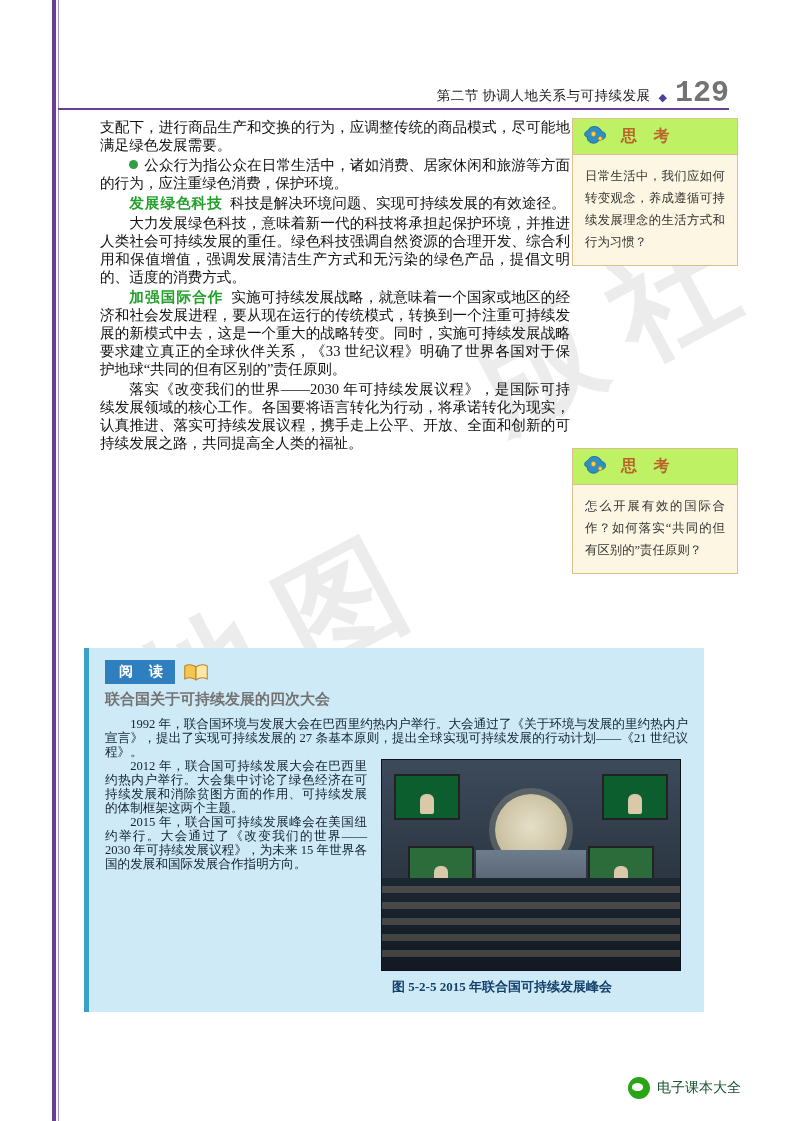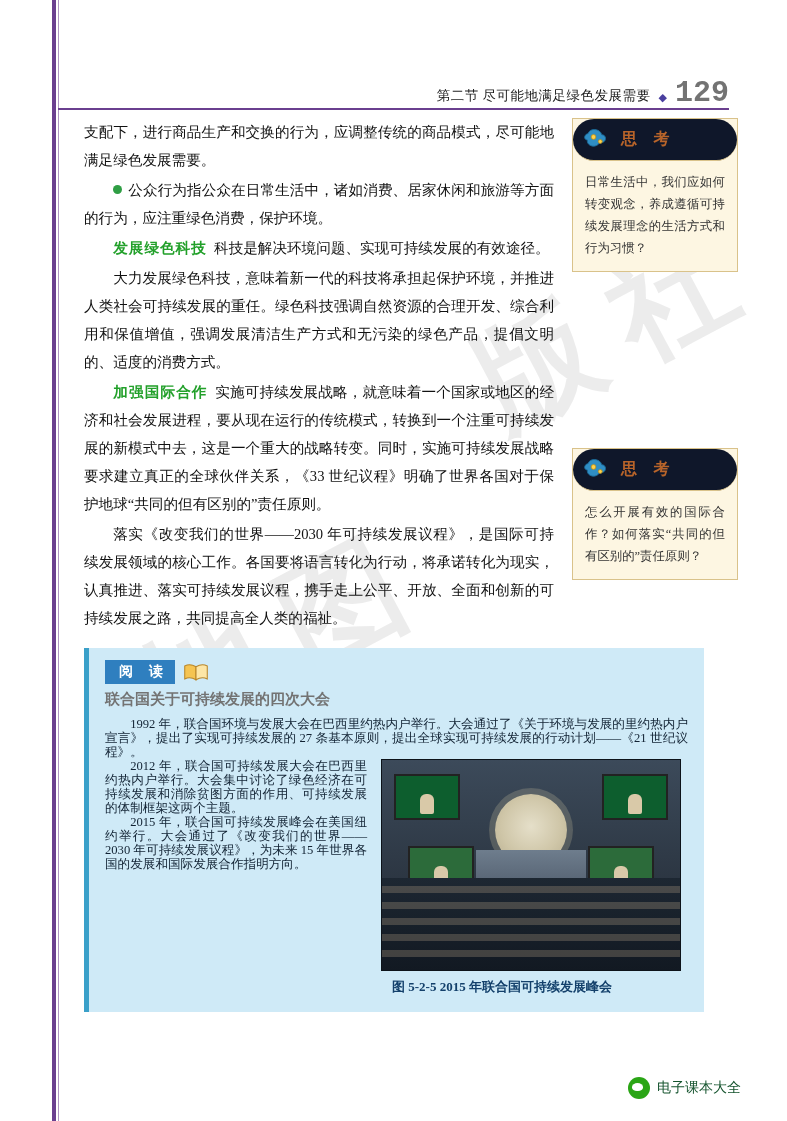--- a/index.html
+++ b/index.html
@@ -80,24 +80,24 @@
     white-space: nowrap;
     pointer-events: none;
     user-select: none;
   }
   .wm1 { font-size: 120px; left: 470px; top: 250px; transform: rotate(-28deg); }
   .wm2 { font-size: 120px; left: 140px; top: 560px; transform: rotate(-28deg); }
 
   
   .maincol {
     position: absolute;
-    left: 84px; top: 118px;
+    left: 100px; top: 118px;
     width: 470px;
     font-size: 14.6px;
-    line-height: 28px;
+    line-height: 18px;
     text-align: justify;
     color: #111;
   }
   .maincol p { margin: 0; }
   .indent { text-indent: 2em; }
   .bullet-dot {
     display: inline-block;
     width: 9px; height: 9px;
     border-radius: 50%;
     background: #2f9e44;
@@ -114,28 +114,27 @@
   .para-gap { height: 2px; }
 
   
   .think-box {
     position: absolute;
     width: 166px;
     background: #fdf6e2;
     border: 1px solid #d9c28a;
   }
   .think-head {
-    height: 42px;
-    background: #0f172a;
+    height: 36px;
+    background: #bef264;
     display: flex;
     align-items: center;
     gap: 8px;
     padding-left: 10px;
     border-bottom: 1px solid #d9c28a;
-    border-radius: 22px;
   }
   .think-head-title {
     color: #b8642a;
     font-weight: bold;
     font-size: 16px;
     letter-spacing: 6px;
     font-family: "Liberation Sans", sans-serif;
   }
   .think-body {
     padding: 10px 12px 12px 12px;
@@ -299,21 +298,21 @@
 
 <div id="page">
 
   <div class="left-rule"></div>
   <div class="left-rule-inner"></div>
 
   <div class="wm wm1">版 社</div>
   <div class="wm wm2">地 图</div>
 
   <div class="header">
-    <span class="header-title">第二节  尽可能地满足绿色发展需要</span>
+    <span class="header-title">第二节  协调人地关系与可持续发展</span>
     <span class="header-diamond">◆</span>
     <span class="header-page">129</span>
   </div>
   <div class="header-line"></div>
 
   <div class="maincol">
     <p>支配下，进行商品生产和交换的行为，应调整传统的商品模式，尽可能地满足绿色发展需要。</p>
     <div class="para-gap"></div>
     <p class="indent"><span class="bullet-dot"></span><span>公众行为指公众在日常生活中，诸如消费、居家休闲和旅游等方面的行为，应注重绿色消费，保护环境。</span></p>
     <div class="para-gap"></div>

